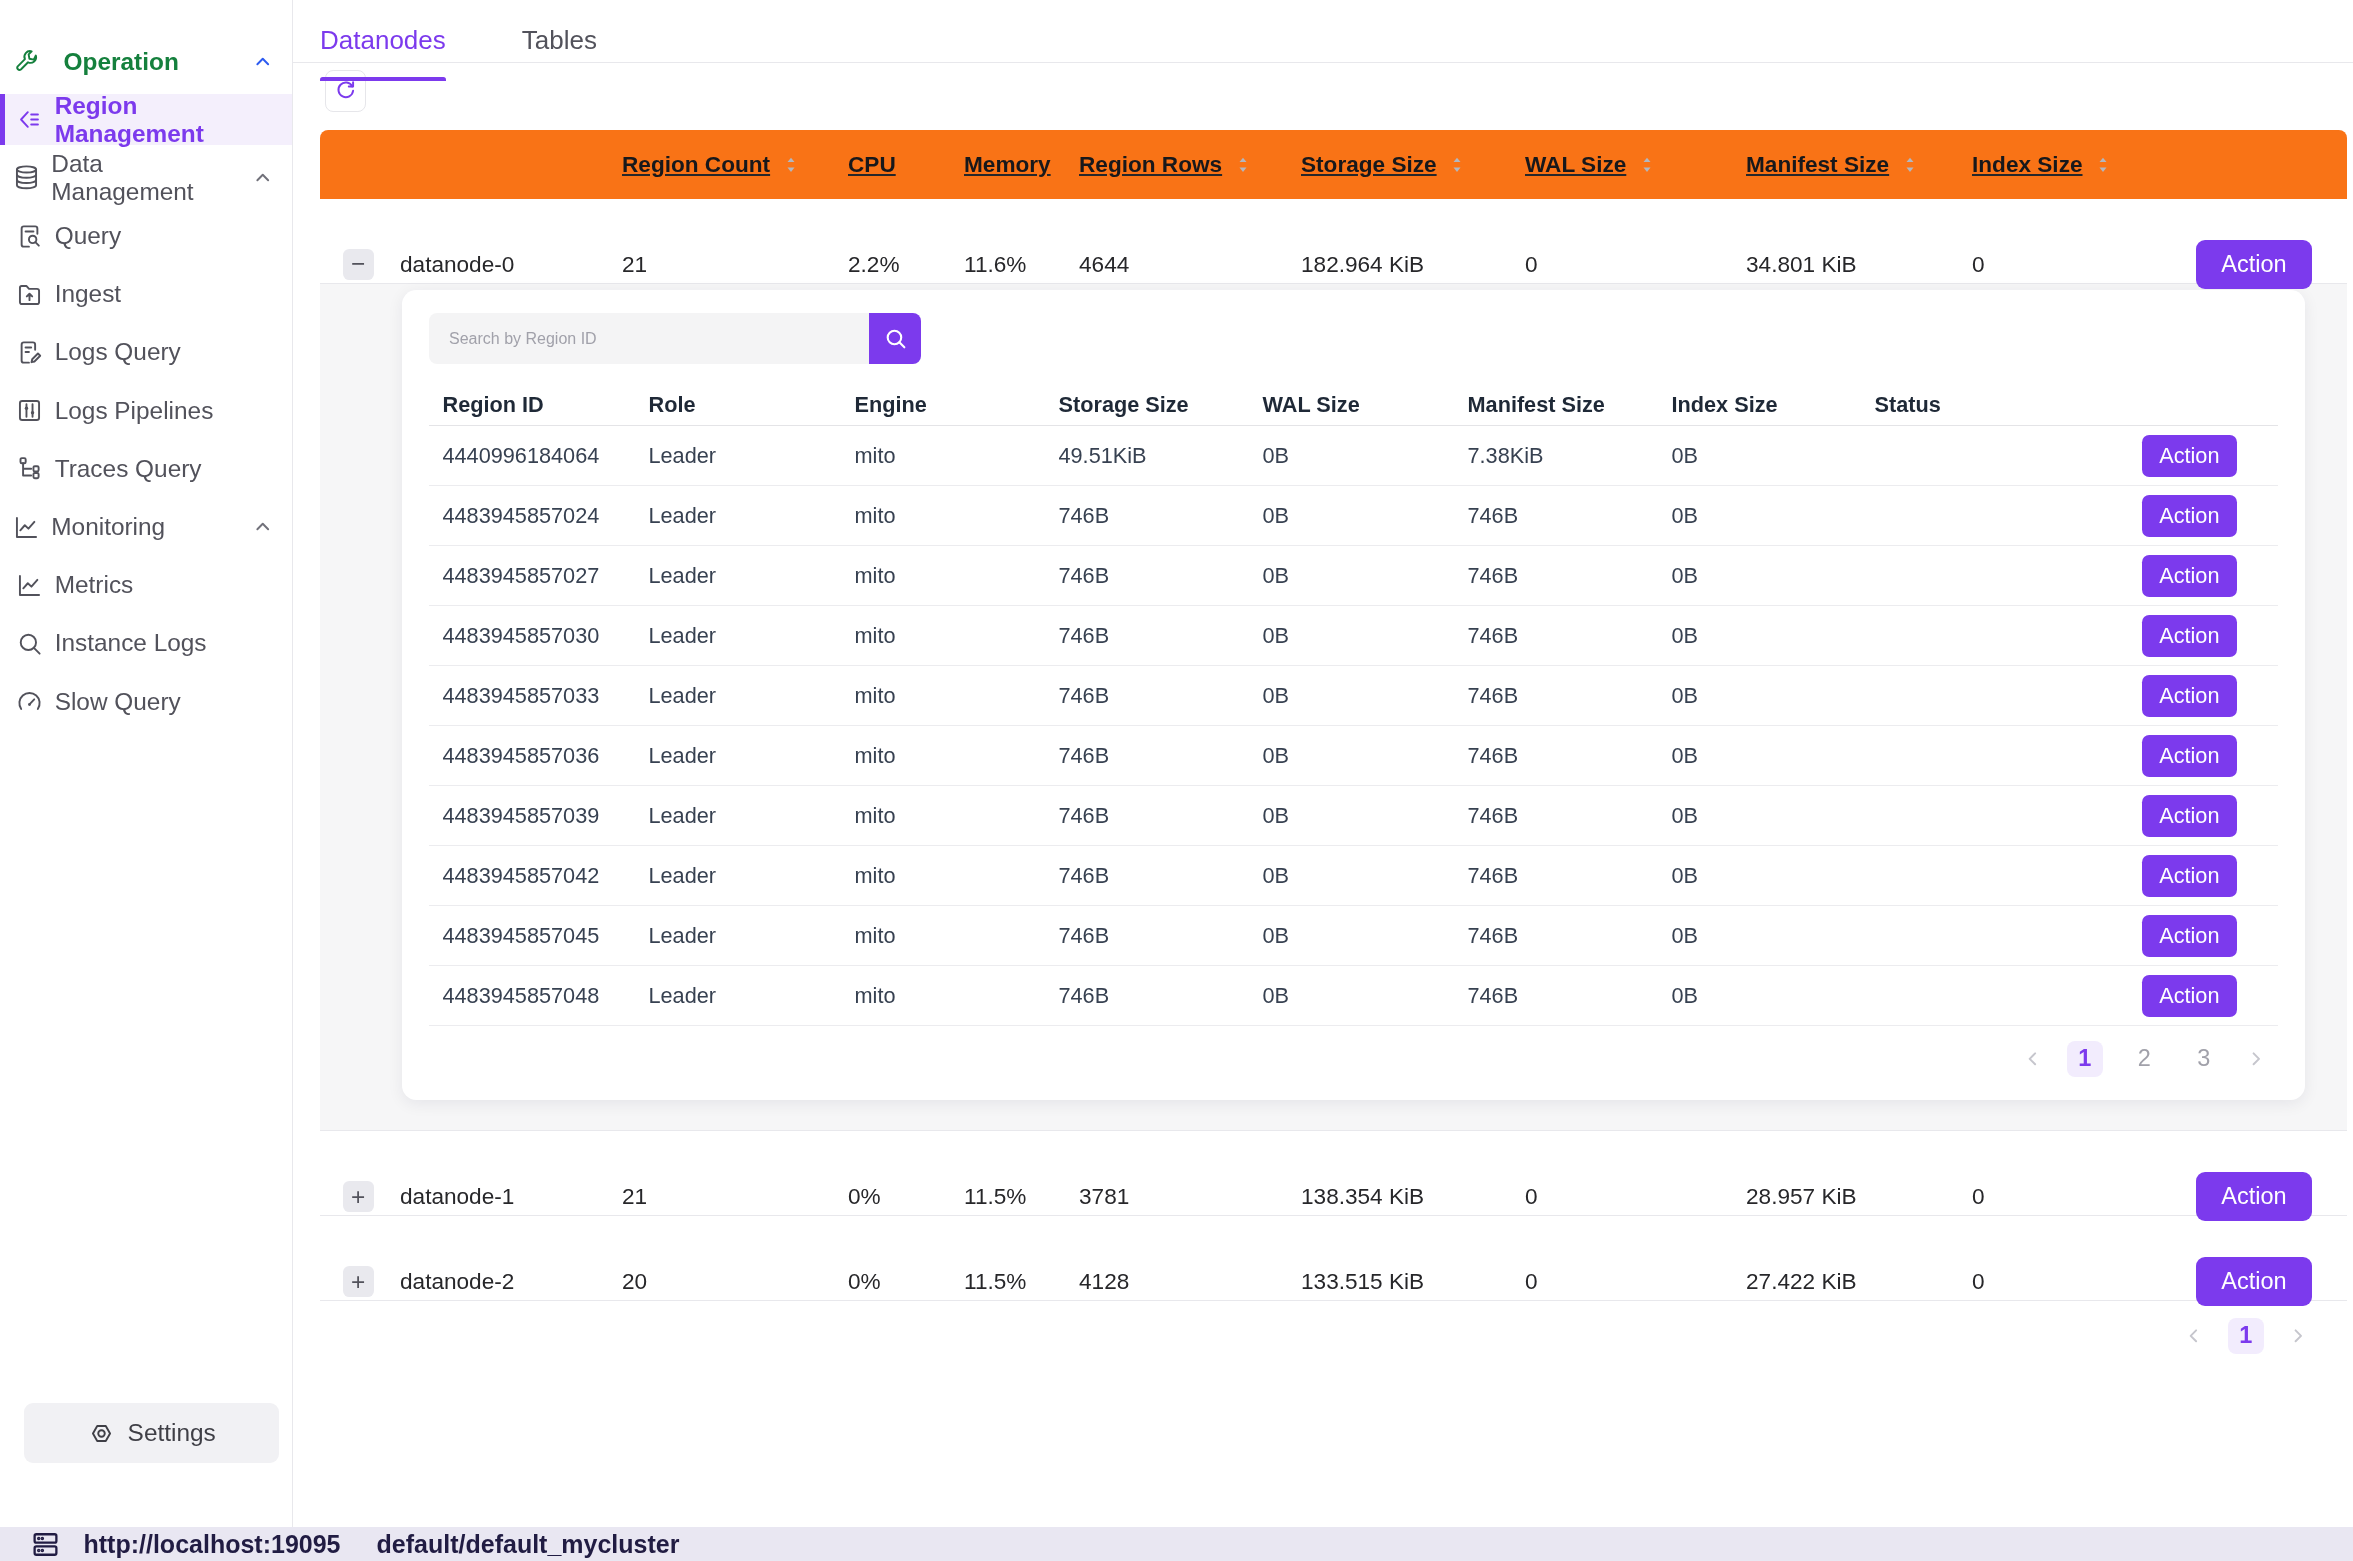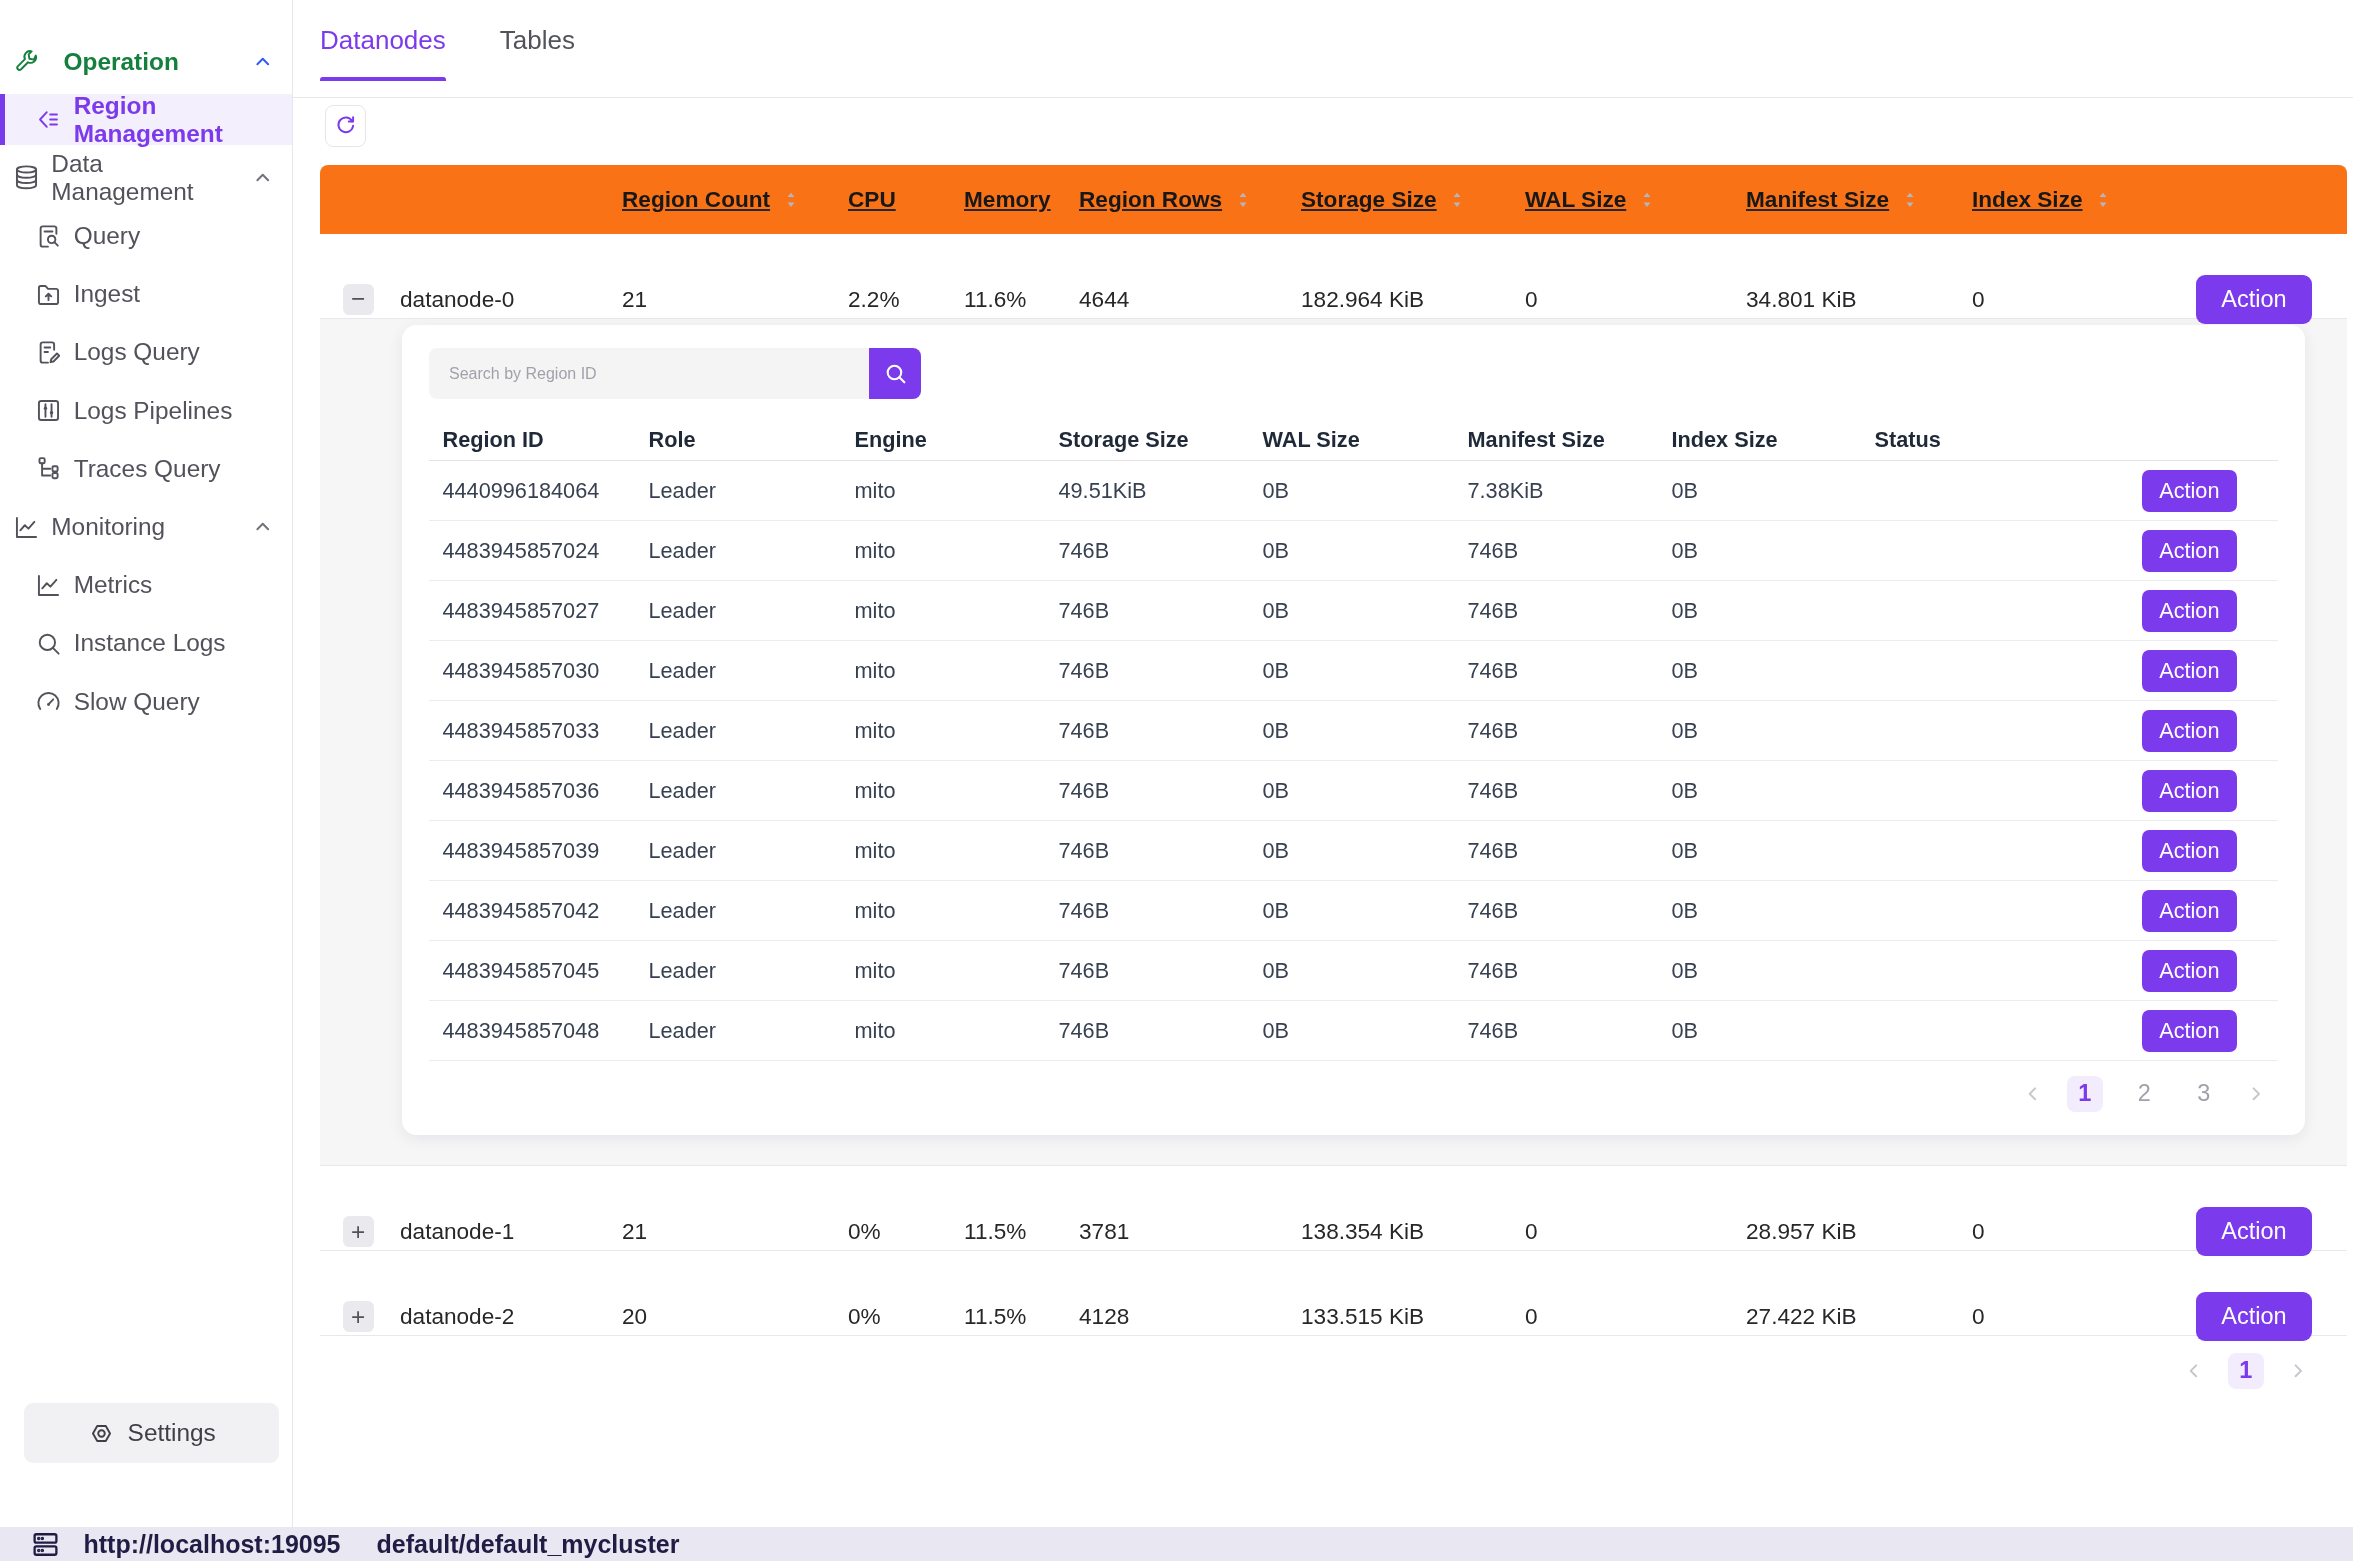--- a/index.html
+++ b/index.html
@@ -10,35 +10,35 @@
 
   .app { display:flex; width:100%; height:100%; }
 
   
   .sidebar { width:293px; flex:none; border-right:0.9px solid #e8e8ec; position:relative; background:#fff; height:1527px; }
   .logo { display:flex; align-items:center; gap:9px; padding:16.2px 0 0 32px; height:90px; }
   .logo-mark svg { width:56px; height:56px; }
   .logo-text { font-size:36px; font-weight:800; letter-spacing:-0.9px; color:#18181b; }
   .nav { margin-top:36px; }
   .nav-item { height:51px; margin-bottom:7.2px; display:flex; align-items:center; gap:11.7px; padding:0 18px 0 12.6px; font-size:24.4px; color:#52525b; cursor:pointer; position:relative; }
-  .nav-item.lv-sub { padding-left:35px;align-items:center; }
+  .nav-item.lv-sub { padding-left:16px;align-items:center; }
   .nav-icon { width:27px; height:27px; flex:none; }
   .nav-icon svg { width:27px; height:27px; }
   .nav-item.is-purple { color:#15803d; font-weight:700;gap:24px; }
   .nav-item.is-active { background:#f4effc; color:#7c3aed; font-weight:600; }
   .nav-item.is-active::before { content:""; position:absolute; left:0; top:0; bottom:0; width:4.5px; background:#7c3aed; }
   .chevron { margin-left:auto; color:#71717a; }
   .chevron svg { width:23.5px; height:23.5px; fill:none; stroke:currentColor; stroke-width:2; stroke-linecap:round; stroke-linejoin:round; }
   .nav-item.chev-blue .chevron { color:#2d5bf0; }
   .settings { position:absolute; left:24.4px; bottom:64px; width:255px; height:60px; background:#f1f1f4; border:none; border-radius:9px; display:flex; align-items:center; justify-content:center; gap:12.6px; font-size:24.4px; color:#3f3f46; font-family:inherit; cursor:pointer; }
   .settings svg { width:27px; height:27px; }
 
   
   .main { flex:1; display:flex; flex-direction:column; }
-  .tabbar { height:98px; border-bottom:0.9px solid #e8e8ec; display:flex; padding-left:27px; gap:54px; }
+  .tabbar { height:63px; border-bottom:0.9px solid #e8e8ec; display:flex; padding-left:27px; gap:76px; }
   .tab { height:81px; display:flex; align-items:center; font-size:26px; color:#52525b; font-weight:500; cursor:pointer; position:relative; }
   .tab.is-active { color:#7c3aed; }
   .tab.is-active::after { content:""; position:absolute; left:0; right:0; bottom:0; height:4.5px; background:#7c3aed; border-radius:2.7px 2.7px 0 0; }
 
   .toolbar { margin-top:7.2px; padding-left:32px; height:42px; display:flex; }
   .refresh-btn { width:41px; height:42px; border:0.9px solid #e6e6ea; background:#fff; border-radius:8.1px; display:flex; align-items:center; justify-content:center; color:#7c3aed; cursor:pointer; }
   .refresh-btn svg { width:23.5px; height:23.5px; fill:none; stroke:currentColor; stroke-width:2; stroke-linecap:round; stroke-linejoin:round; }
 
   .table { margin:18px 7.2px 0 27px; }
   .grid-outer { display:grid; grid-template-columns:80px 222px 226px 116px 115px 222px 224px 221px 226px 224px 1fr; align-items:center; }

